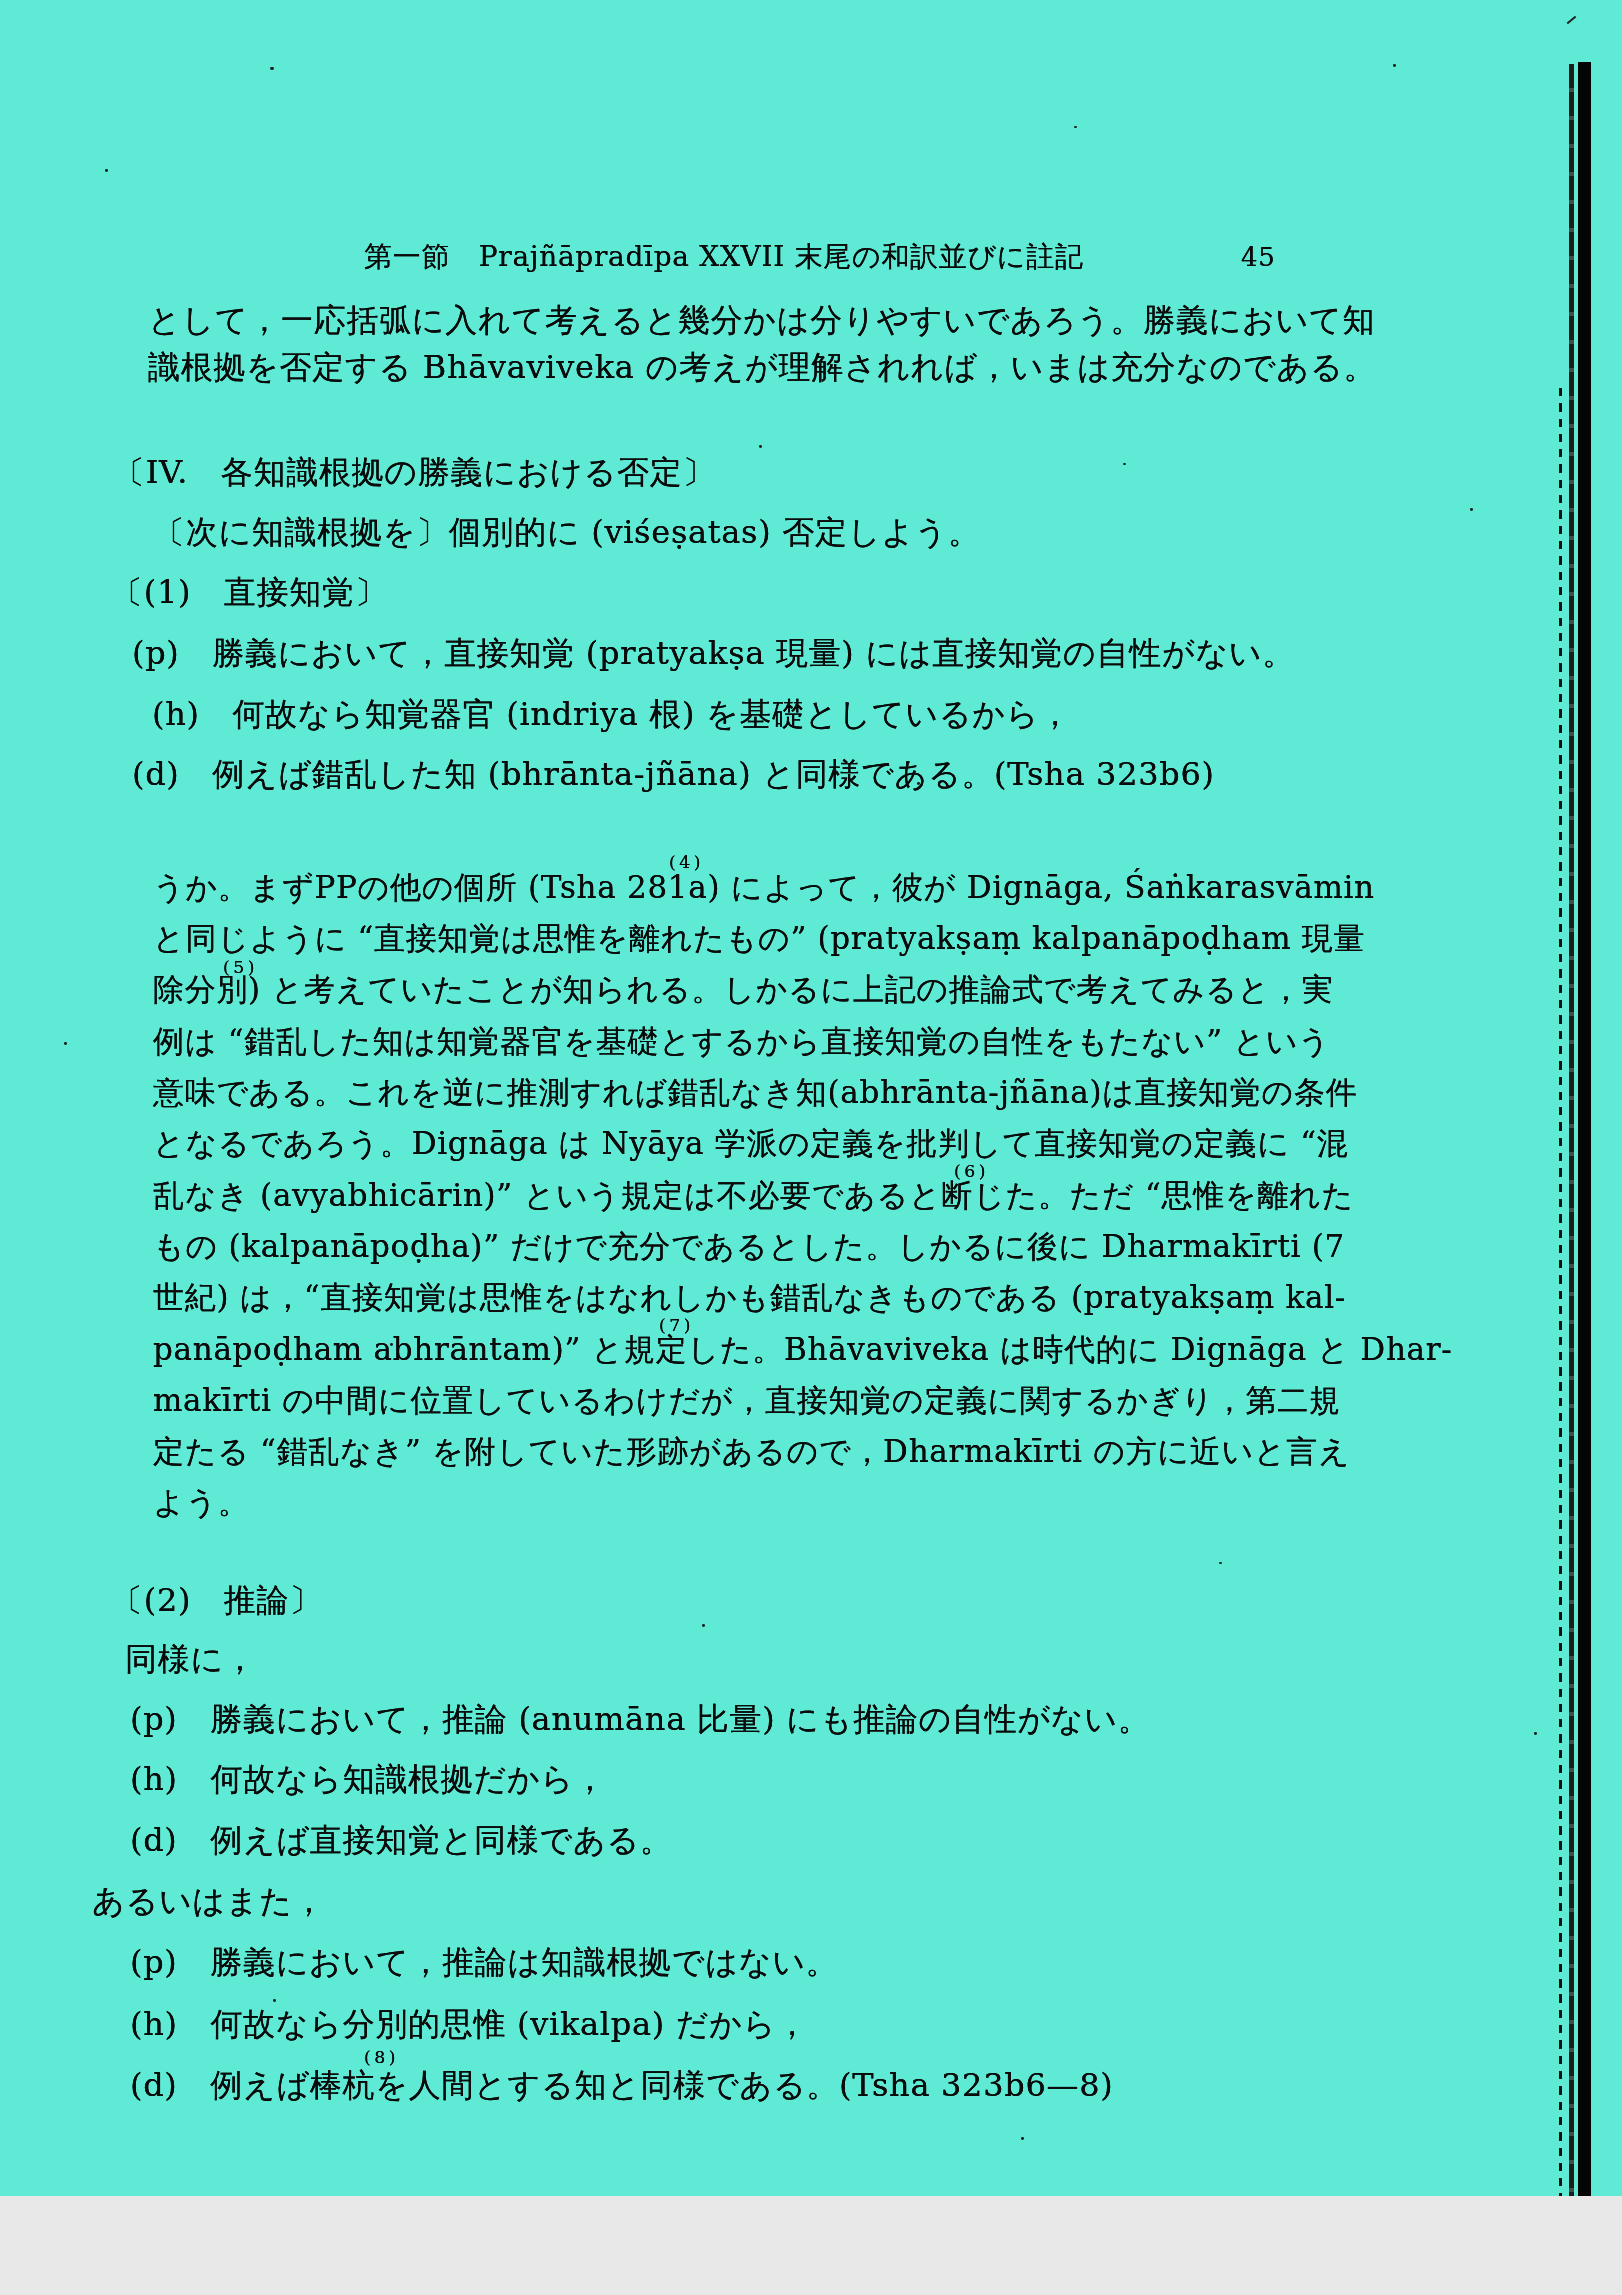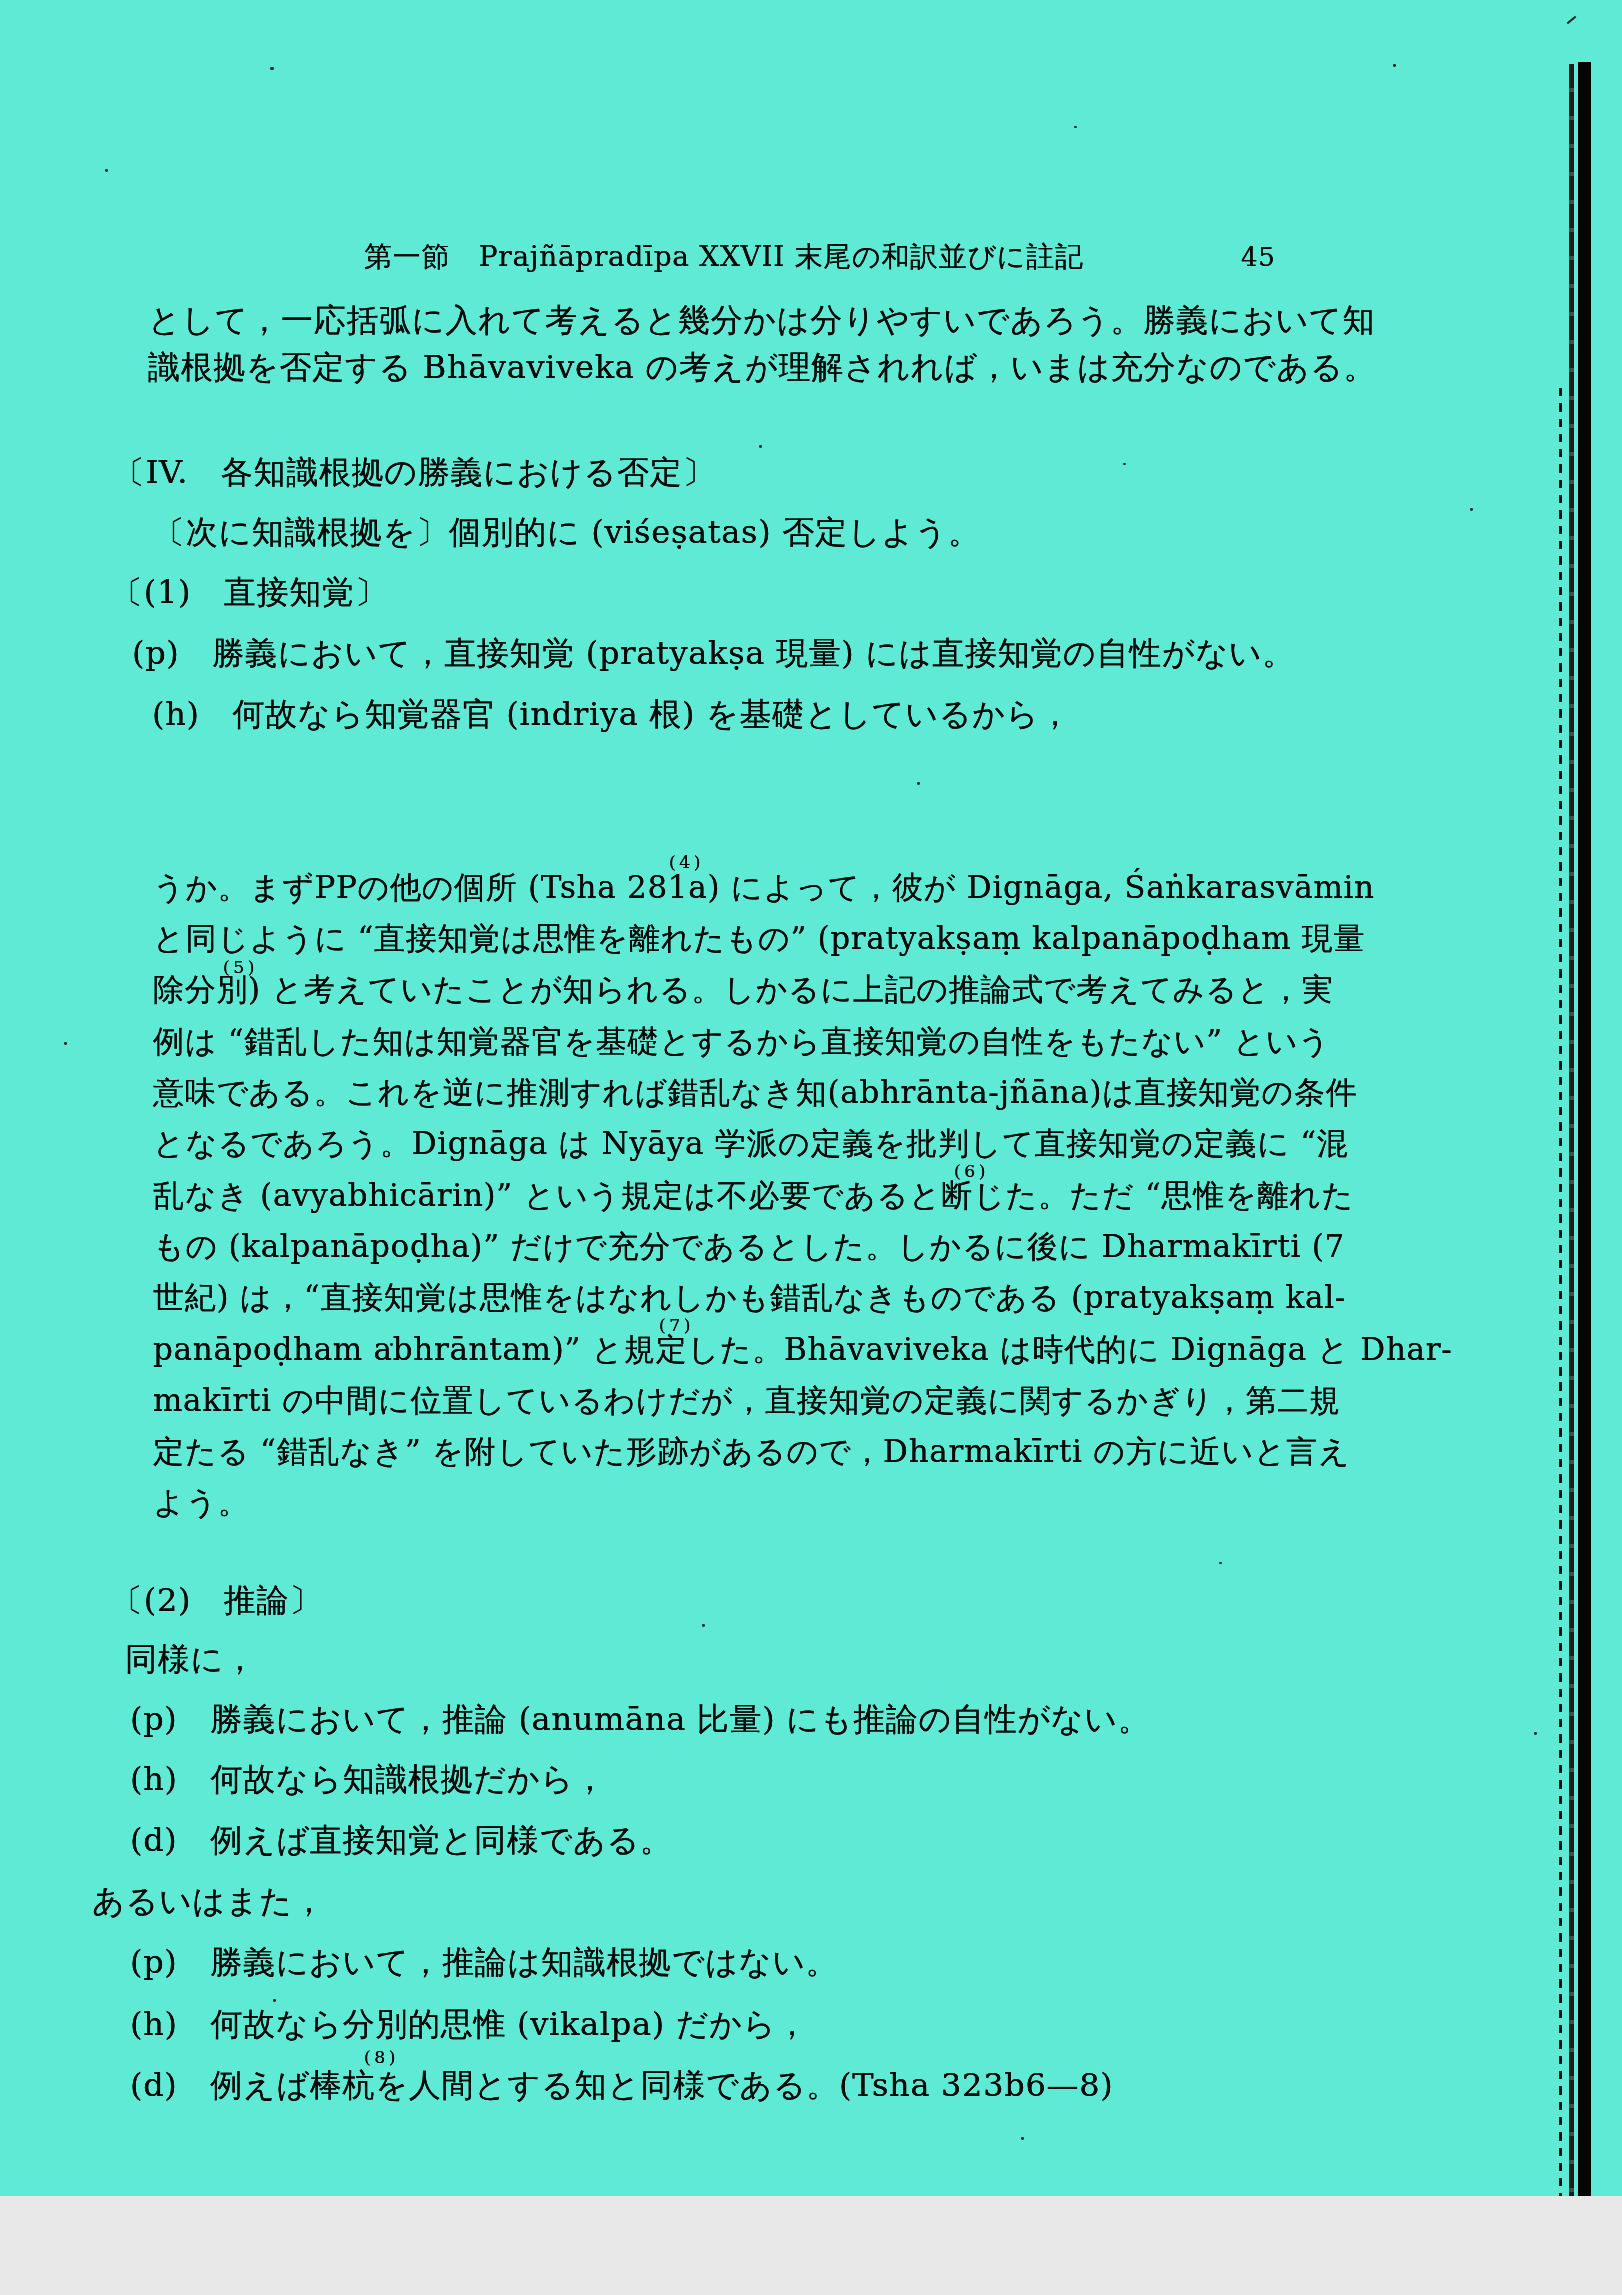--- a/index.html
+++ b/index.html
@@ -58,20 +58,21 @@
 
   <div class="ln" style="left:148px;top:349px;">識根拠を否定する Bhāvaviveka の考えが理解されれば，いまは充分なのである。</div>
   <div class="ln" style="left:148px;top:302px;">として，一応括弧に入れて考えると幾分かは分りやすいであろう。勝義において知</div>
 
   <div class="ln" style="left:113px;top:454px;">〔IV.　各知識根拠の勝義における否定〕</div>
   <div class="ln" style="left:153px;top:514px;">〔次に知識根拠を〕個別的に (viśeṣatas) 否定しよう。</div>
 
   <div class="ln" style="left:111px;top:574px;">〔(1)　直接知覚〕</div>
   <div class="ln" style="left:132px;top:635px;">(p)　勝義において，直接知覚 (pratyakṣa 現量) には直接知覚の自性がない。</div>
   <div class="ln" style="left:132px;top:696px;margin-left:20px;">(h)　何故なら知覚器官 (indriya 根) を基礎としているから，</div>
+  <div class="ln" style="left:132px;top:756px;">(d)　例えば錯乱した知 (bhrānta-jñāna) と同様である。(Tsha 323b6)</div>
 
   <div class="fn" style="left:669px;top:852px;">(4)</div>
   <div class="ln note-line" style="left:153px;top:870px;">うか。まずPPの他の個所 (Tsha 281a) によって，彼が Dignāga, Śaṅkarasvāmin</div>
   <div class="ln note-line" style="left:153px;top:921px;">と同じように “直接知覚は思惟を離れたもの” (pratyakṣaṃ kalpanāpoḍham 現量</div>
   <div class="fn" style="left:223px;top:957px;">(5)</div>
   <div class="ln note-line" style="left:153px;top:972px;">除分別) と考えていたことが知られる。しかるに上記の推論式で考えてみると，実</div>
   <div class="ln note-line" style="left:153px;top:1024px;">例は “錯乱した知は知覚器官を基礎とするから直接知覚の自性をもたない” という</div>
   <div class="ln note-line" style="left:153px;top:1075px;">意味である。これを逆に推測すれば錯乱なき知(abhrānta-jñāna)は直接知覚の条件</div>
   <div class="ln note-line" style="left:153px;top:1126px;">となるであろう。Dignāga は Nyāya 学派の定義を批判して直接知覚の定義に “混</div>
   <div class="fn" style="left:954px;top:1161px;">(6)</div>

